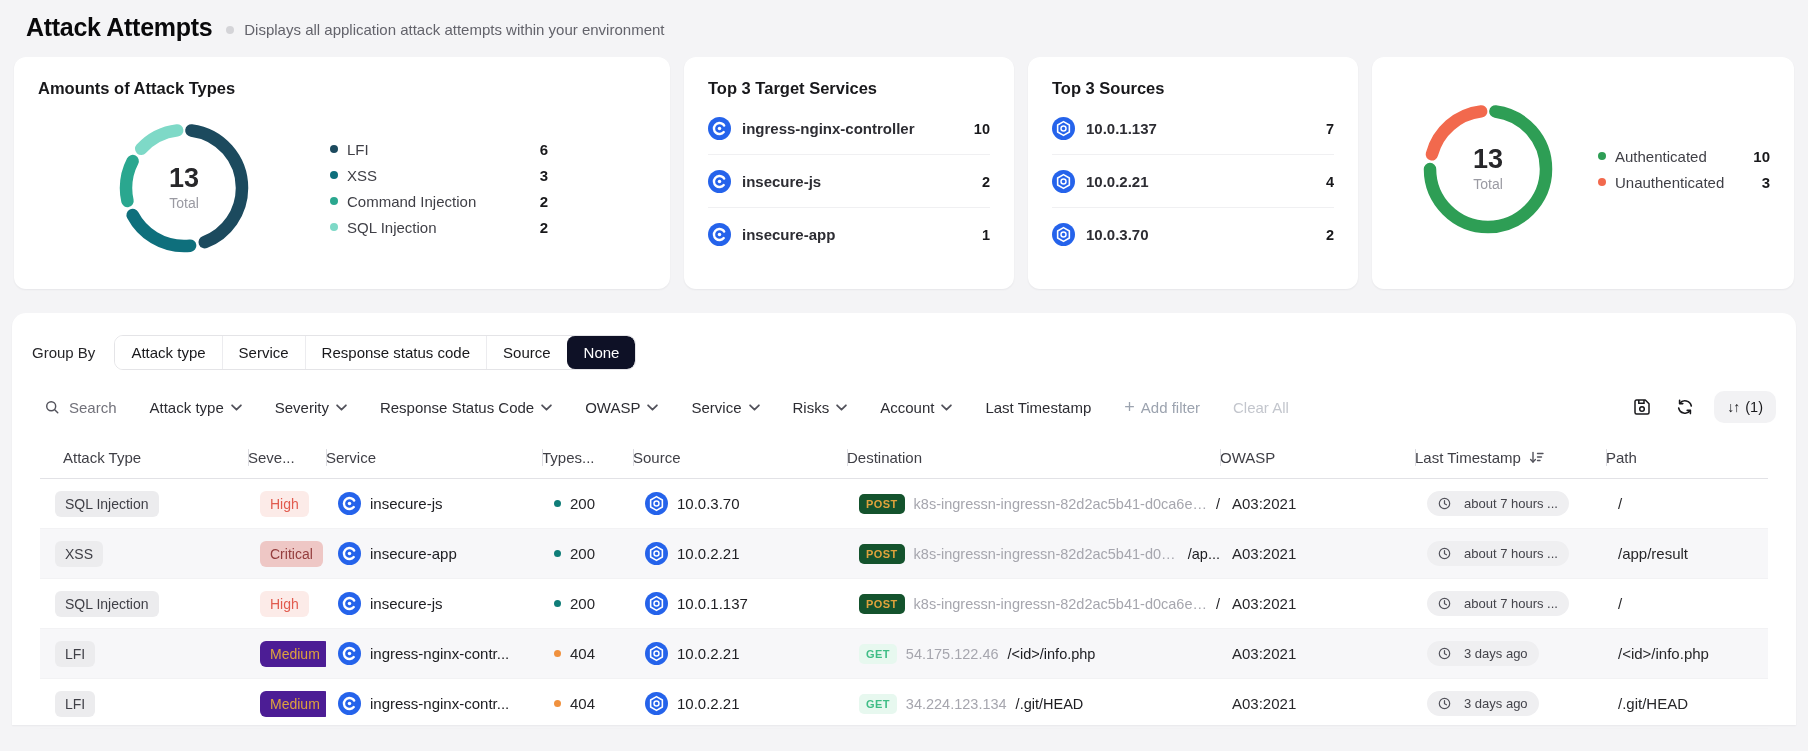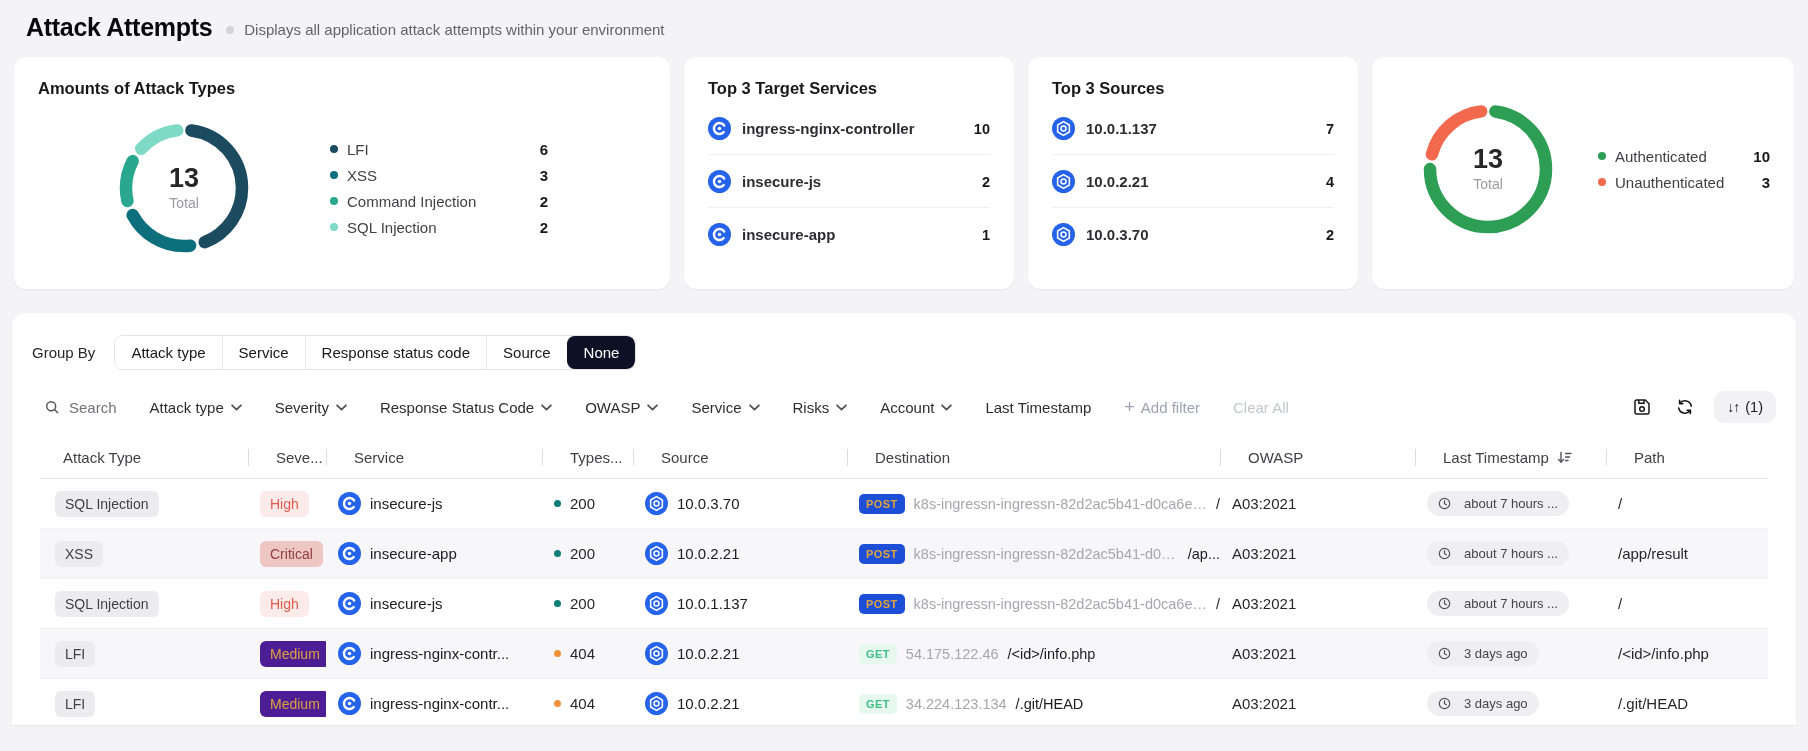--- a/index.html
+++ b/index.html
@@ -65,39 +65,39 @@
   .right-tools { margin-left:auto; display:flex; align-items:center; gap:15px; }
   .icon-btn { background:none; border:none; cursor:pointer; padding:4px; display:flex; }
   .sort-pill { display:flex; align-items:center; gap:6px; background:#f2f2f4; border:none; border-radius:10px; padding:8px 13px; font-size:14.5px; color:#18181b; cursor:pointer; font-family:inherit; }
   .sort-arrows { font-size:14px; letter-spacing:-1px; }
   .customize-btn { display:flex; align-items:center; gap:9px; background:#0e1126; color:#fff; border:none; border-radius:19px; padding:10px 17px; font-size:14.5px; font-weight:bold; cursor:pointer; font-family:inherit; }
 
   
   .tbl { padding:0 28px; }
   .tbl-header, .tbl-row { display:grid; grid-template-columns:208px 78px 216px 91px 214px 373px 195px 191px 1fr; align-items:center; }
   .tbl-header { height:42px; border-bottom:1px solid #e2e2e6; }
-  .th { position:relative; font-size:15px; color:#3f3f46; padding-left:28px; white-space:nowrap; overflow:hidden; display:flex; align-items:center; gap:8px; cursor:pointer; }
+  .th { position:relative; font-size:15px; color:#3f3f46; padding-left:0; white-space:nowrap; overflow:hidden; display:flex; align-items:center; gap:8px; cursor:pointer; }
   .th:first-child { padding-left:23px; }
   .th + .th::before { content:""; position:absolute; left:0; top:50%; transform:translateY(-50%); width:1px; height:18px; background:#dcdce1; }
   .tbl-row { height:50px; border-bottom:1px solid #f2f2f4; cursor:pointer; }
   .tbl-row.alt { background:#f7f7f9; }
   .td { padding-left:12px; display:flex; align-items:center; gap:9px; white-space:nowrap; overflow:hidden; font-size:15px; color:#27272a; }
   .td:first-child { padding-left:15px; }
 
   .pill { display:inline-block; padding:5px 10px; border-radius:6px; font-size:14px; }
   .pill-type { background:#ececee; color:#3f3f46; }
   .sev-high { background:#fcebe8; color:#e15b4e; }
   .sev-critical { background:#eec7c5; color:#943d3d; }
   .sev-medium { background:#4c1d95; color:#dda23d; }
   .status-dot { width:7px; height:7px; border-radius:50%; flex:none; }
   .dot-200 { background:#0f7d78; }
   .dot-404 { background:#f0913e; }
   .svc-name, .ip-text { font-weight:500; color:#202024; }
   .method { font-size:11px; font-weight:bold; letter-spacing:.4px; padding:4px 7px; border-radius:5px; flex:none; }
-  .method-post { background:#1d4ed8; color:#e0a33c; }
+  .method-post { background:#14532d; color:#e0a33c; }
   .method-get { background:#e7f8ef; color:#3fbd86; }
   .dest-host { color:#a6a6ae; font-size:14.5px; overflow:hidden; text-overflow:ellipsis; }
   .dest-path { color:#1c1c20; font-weight:500; font-size:14.5px; }
   .ts-pill { display:flex; align-items:center; gap:13px; background:#efeff1; border-radius:999px; padding:5px 11px; font-size:13px; color:#44444b; }
   .path-text { font-weight:500; }
 </style>
 </head>
 <body>
 
 <div class="page-header">

